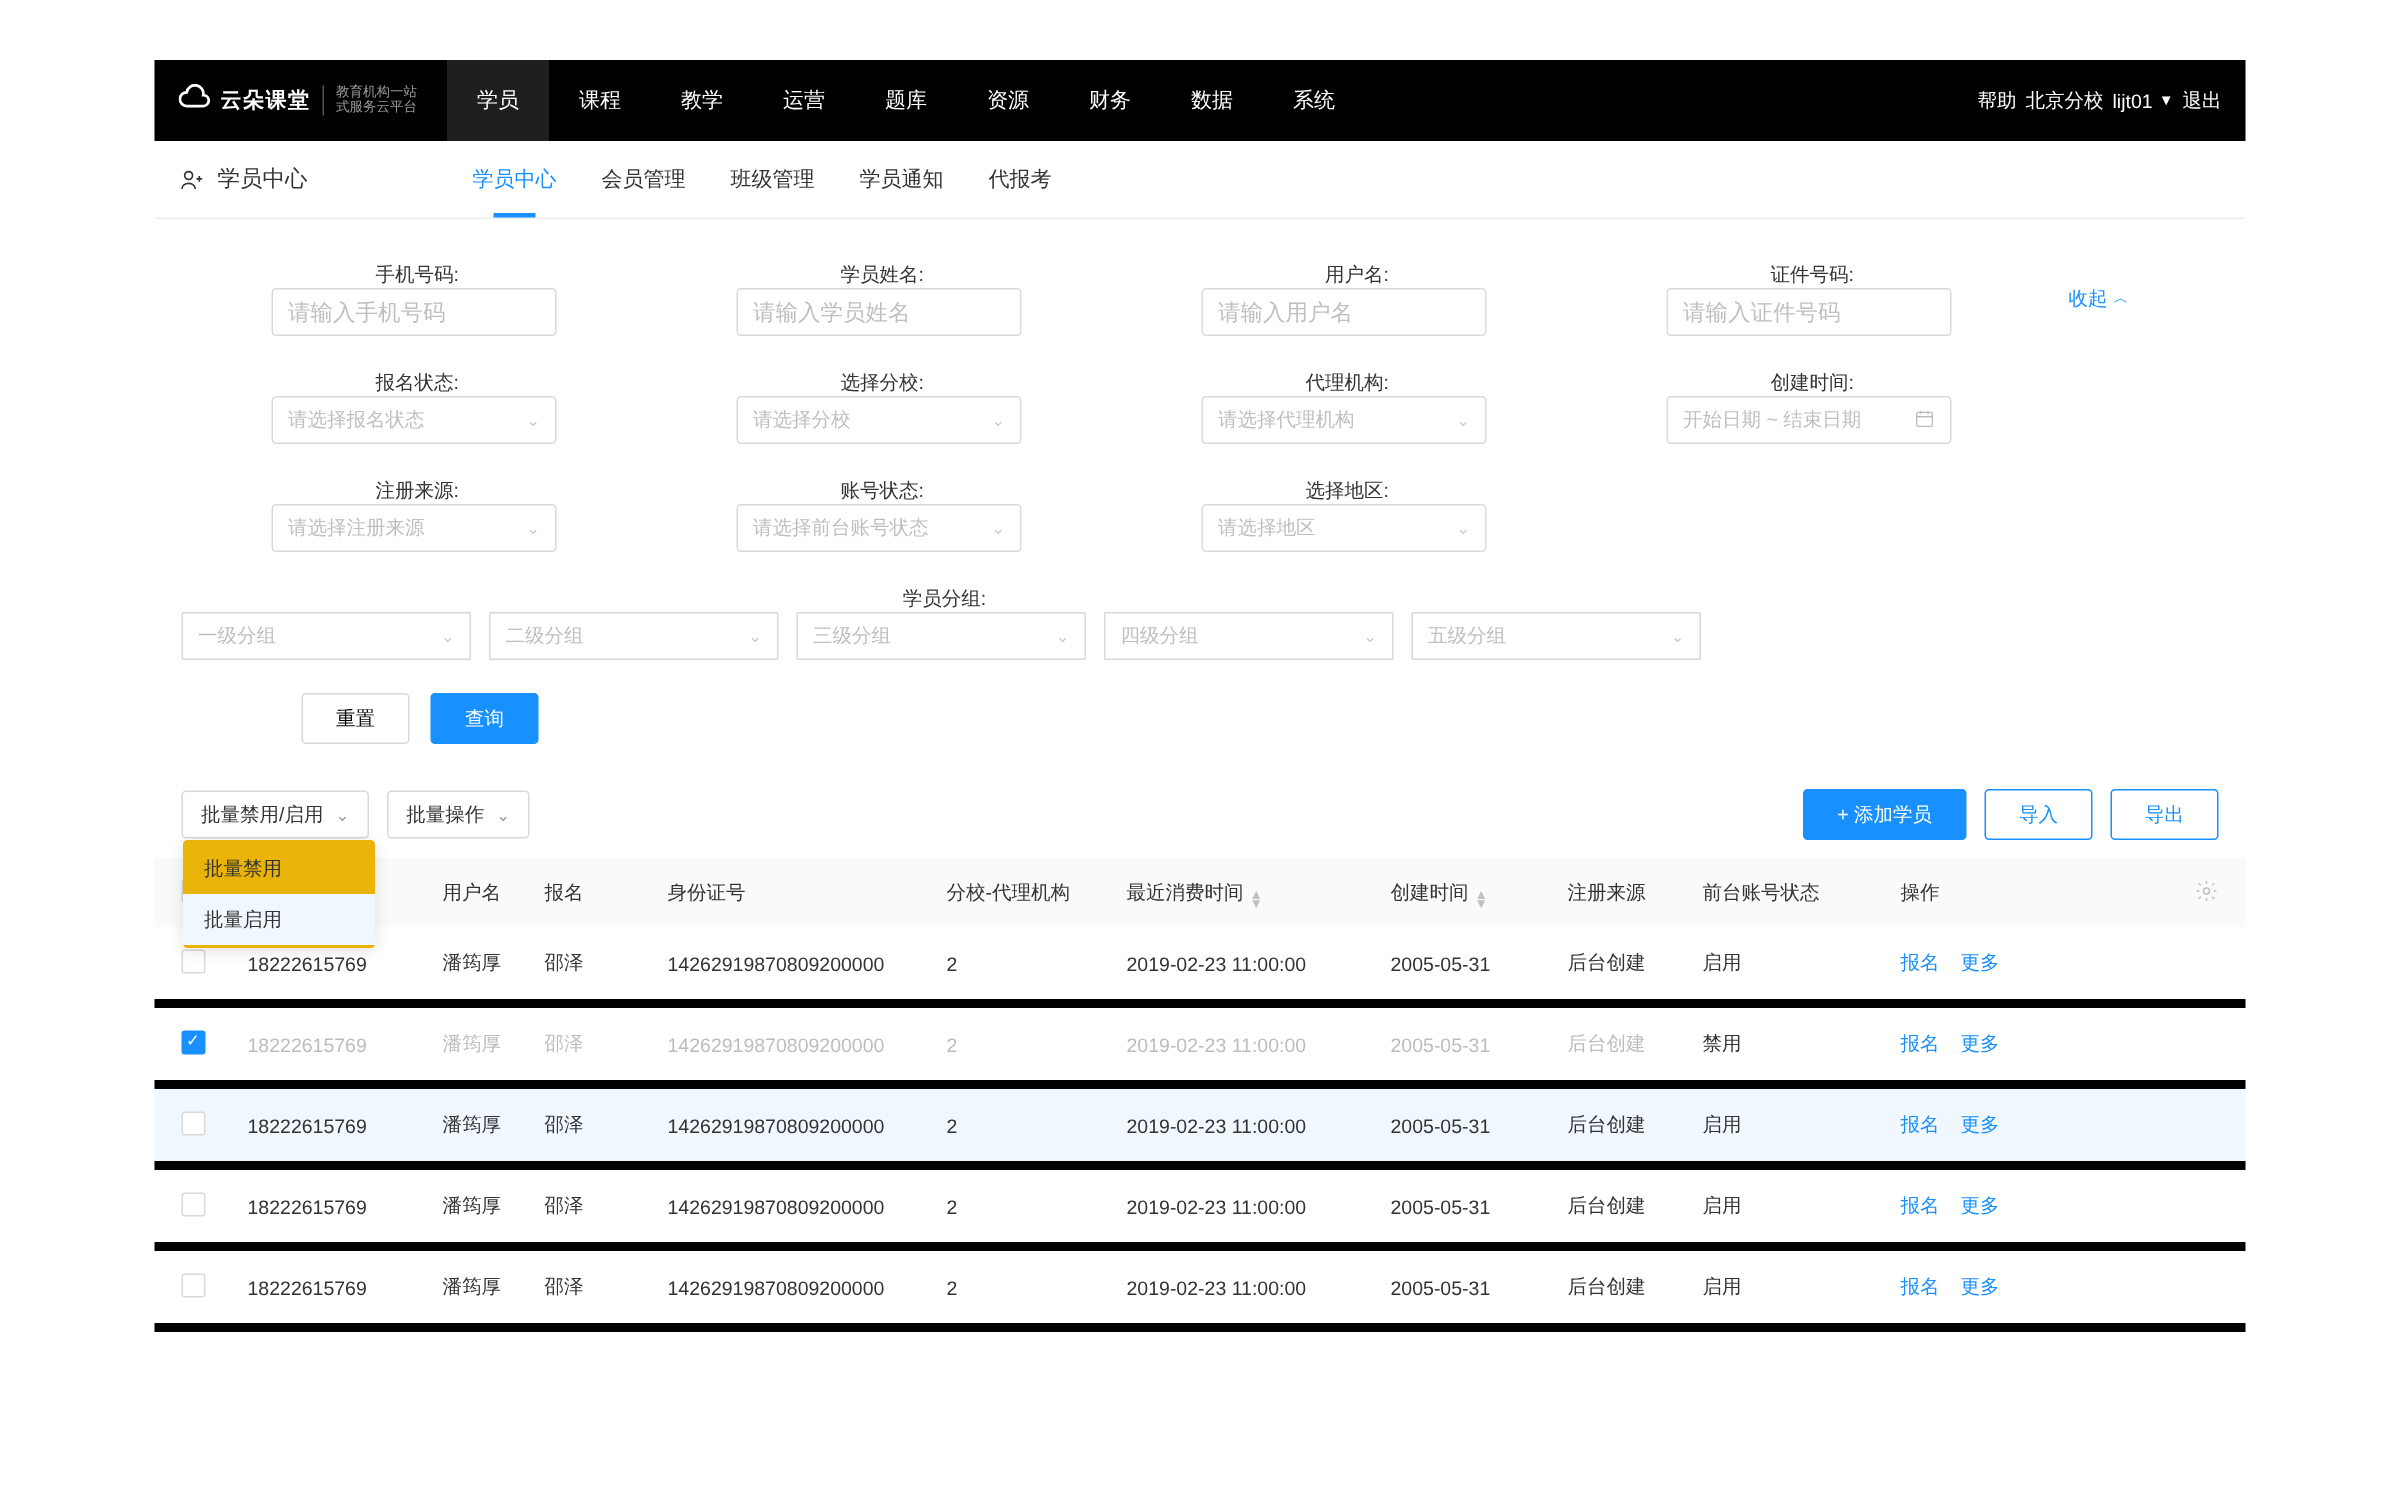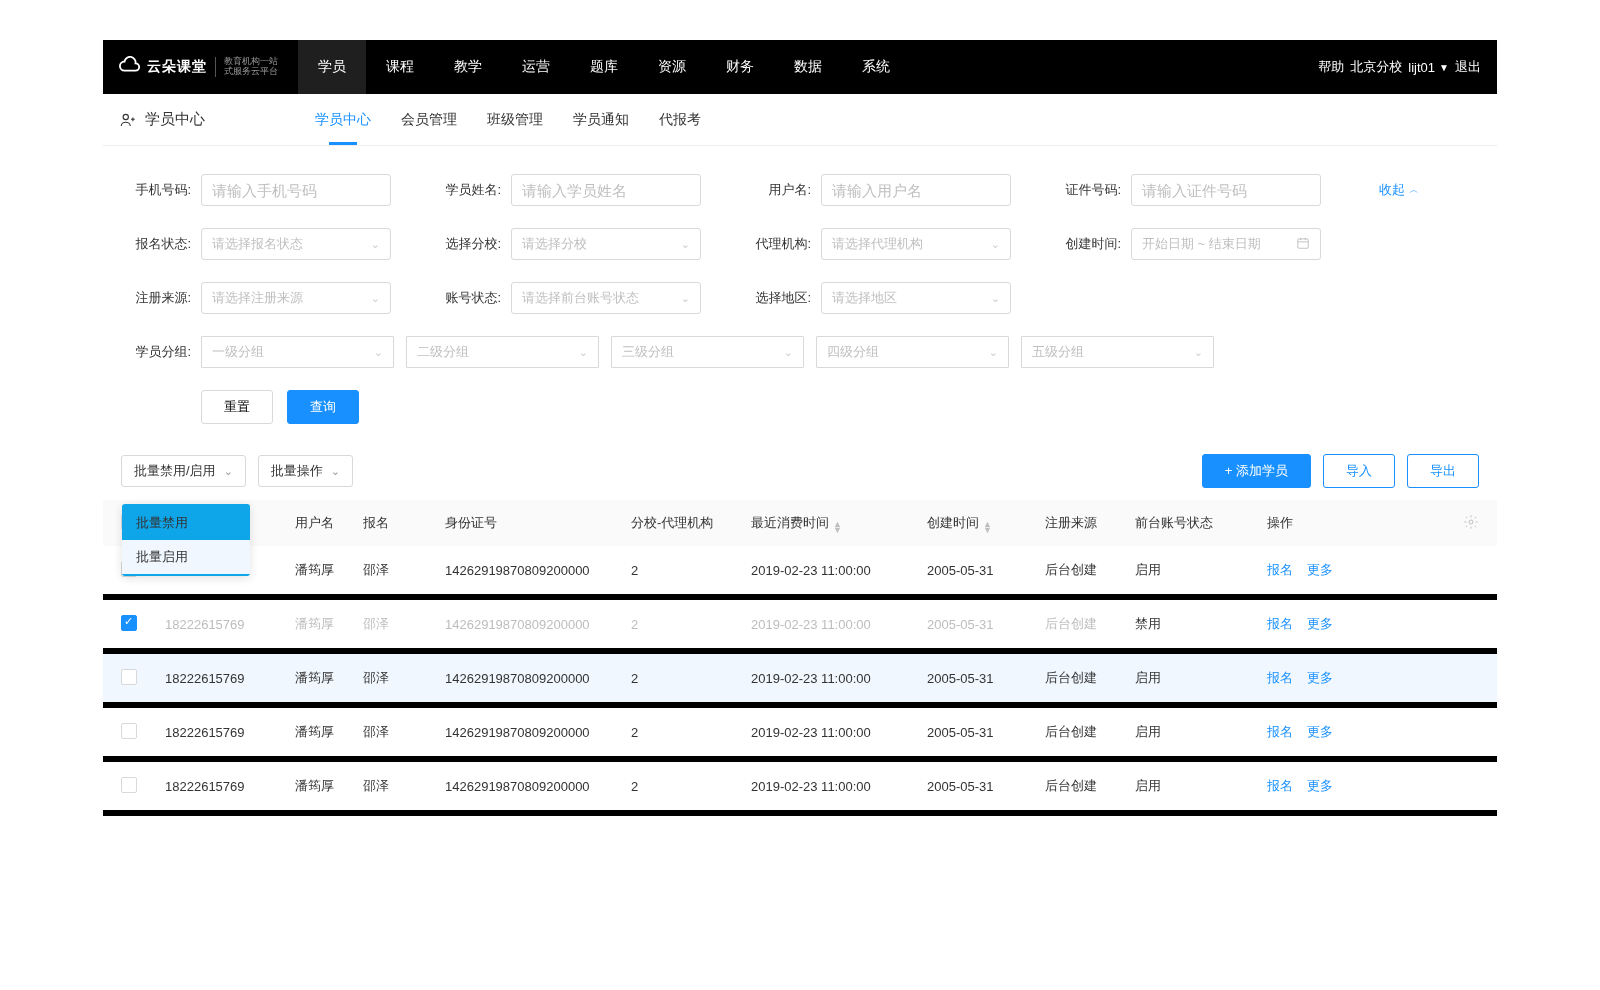--- a/index.html
+++ b/index.html
@@ -25,21 +25,21 @@
     .subnav-title { display: flex; align-items: center; margin-right: 110px; font-size: 15px; }
     .subnav-title-icon { margin-right: 8px; width: 18px; height: 18px; }
     .subnav-items { display: flex; gap: 30px; height: 100%; }
     .subnav-item { display: flex; align-items: center; cursor: pointer; position: relative; font-size: 14px; }
     .subnav-item.active { color: #1890ff; }
     .subnav-item.active::after { content: ''; position: absolute; bottom: 0; left: 50%; transform: translateX(-50%); width: 28px; height: 3px; background: #1890ff; }
     
     
     .filters { padding: 28px 18px 18px; }
     .filter-row { display: flex; align-items: center; margin-bottom: 22px; }
-    .filter-group { display: flex; align-items: center; }
+    .filter-group { display: flex; align-items: center; flex-direction: column; }
     .filter-label { width: 70px; text-align: right; margin-right: 10px; font-size: 13px; color: #333; flex-shrink: 0; }
     .filter-input { width: 190px; height: 32px; border: 1px solid #d9d9d9; border-radius: 3px; padding: 0 10px; font-size: 15px; background: #fff; }
     .filter-input::placeholder { color: #bfbfbf; }
     .filter-select { width: 190px; height: 32px; border: 1px solid #d9d9d9; border-radius: 3px; padding: 12px 10px; font-size: 13px; color: #bfbfbf; background: #fff; display: flex; align-items: center; justify-content: space-between; cursor: pointer; position: relative; }
     .filter-select-arrow { color: #ccc; font-size: 11px; }
     .filter-daterange { width: 190px; height: 32px; border: 1px solid #d9d9d9; border-radius: 3px; padding: 0 10px; font-size: 13px; color: #bfbfbf; background: #fff; display: flex; align-items: center; }
     .filter-daterange .cal-icon { margin-left: auto; color: #bbb; }
     .collapse-link { color: #1890ff; cursor: pointer; display: flex; align-items: center; margin-left: 18px; font-size: 13px; }
     .collapse-link .up-arrow { margin-left: 4px; font-size: 10px; }
     
@@ -47,21 +47,21 @@
     .group-select { width: 193px; height: 32px; border: 1px solid #d9d9d9; border-radius: 1px; padding: 0 10px; font-size: 13px; color: #bfbfbf; background: #fff; display: flex; align-items: center; justify-content: space-between; cursor: pointer; }
     
     .filter-buttons { padding-left: 80px; display: flex; gap: 14px; }
     .btn { height: 34px; padding: 0 22px; border: 1px solid #d9d9d9; border-radius: 3px; background: #fff; cursor: pointer; font-size: 13px; display: inline-flex; align-items: center; }
     .btn-primary { background: #1890ff; border-color: #1890ff; color: #fff; }
     
     
     .action-bar { padding: 12px 18px; display: flex; align-items: center; gap: 12px; }
     .dropdown-btn { height: 32px; padding: 0 12px; border: 1px solid #d9d9d9; border-radius: 3px; background: #fff; cursor: pointer; font-size: 13px; display: inline-flex; align-items: center; position: relative; }
     .dropdown-btn .dd-arrow { margin-left: 8px; font-size: 11px; color: #999; }
-    .dropdown-menu { position: absolute; top: 48px; left: 0; width: 128px; background: #0ea5e9; border-radius: 3px; box-shadow: 0 2px 10px rgba(0,0,0,0.12); z-index: 10; padding: 2px 0; }
+    .dropdown-menu { position: absolute; top: 32px; left: 0; width: 128px; background: #eab308; border-radius: 3px; box-shadow: 0 2px 10px rgba(0,0,0,0.12); z-index: 10; padding: 2px 0; }
     .dropdown-menu-item { padding: 8px 14px; font-size: 13px; cursor: pointer; }
     .dropdown-menu-item.hover { background: #f0f7ff; }
     .action-right { margin-left: auto; display: flex; gap: 12px; }
     .btn-outline-primary { border-color: #1890ff; color: #1890ff; background: #fff; }
     
     
     .table { width: 100%; }
     .table-header { background: #fafafa; display: flex; align-items: center; height: 46px; padding: 0 18px; font-size: 13px; color: #333; font-weight: 500; }
     .table-row { display: flex; align-items: center; height: 54px; padding: 0 18px; border-bottom: 6px solid #000000; font-size: 13px; }
     .table-row.selected { color: #bdbdbd; }

